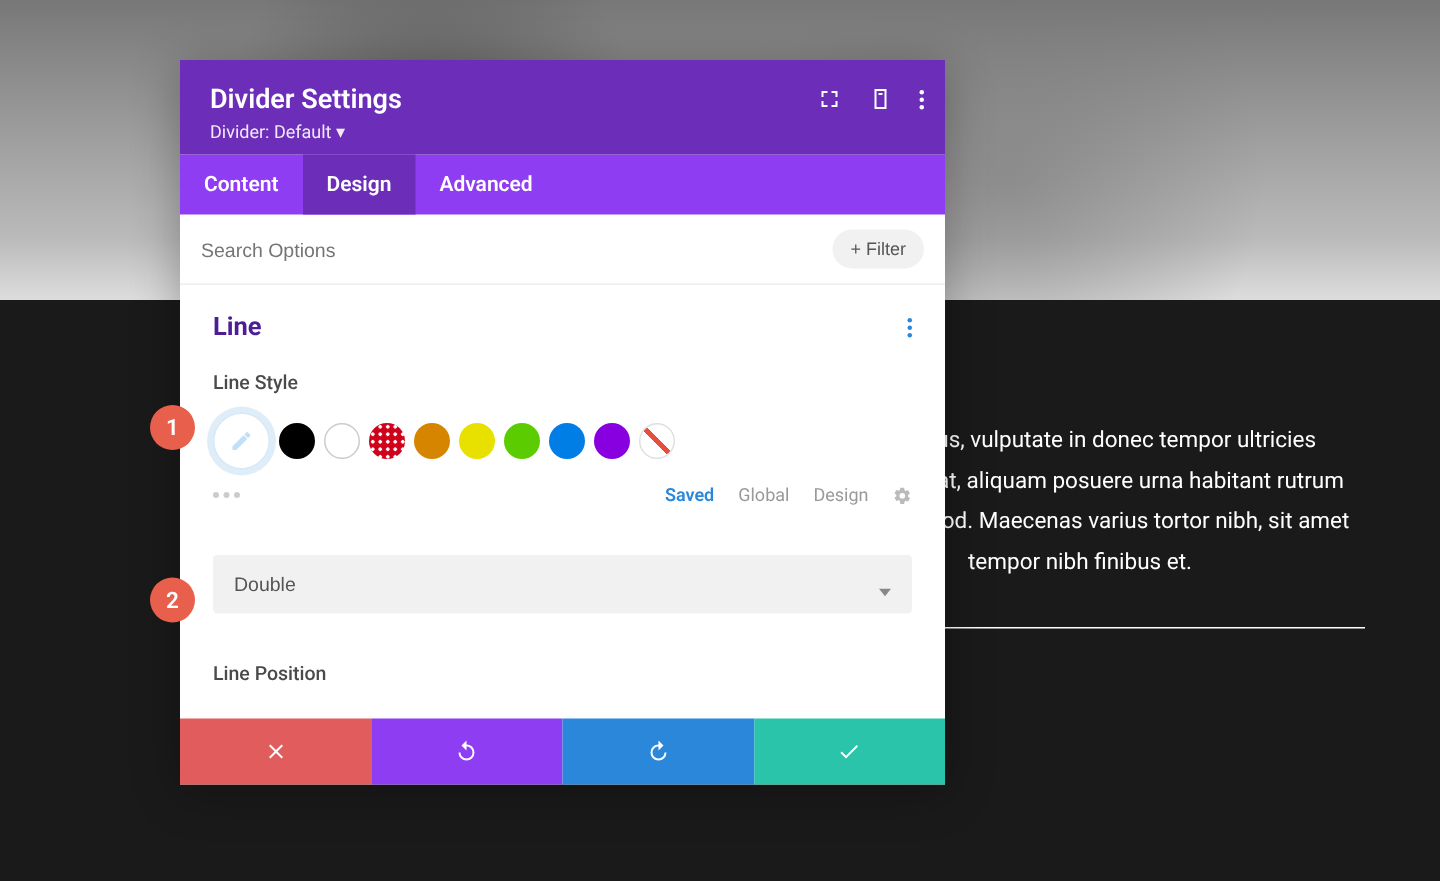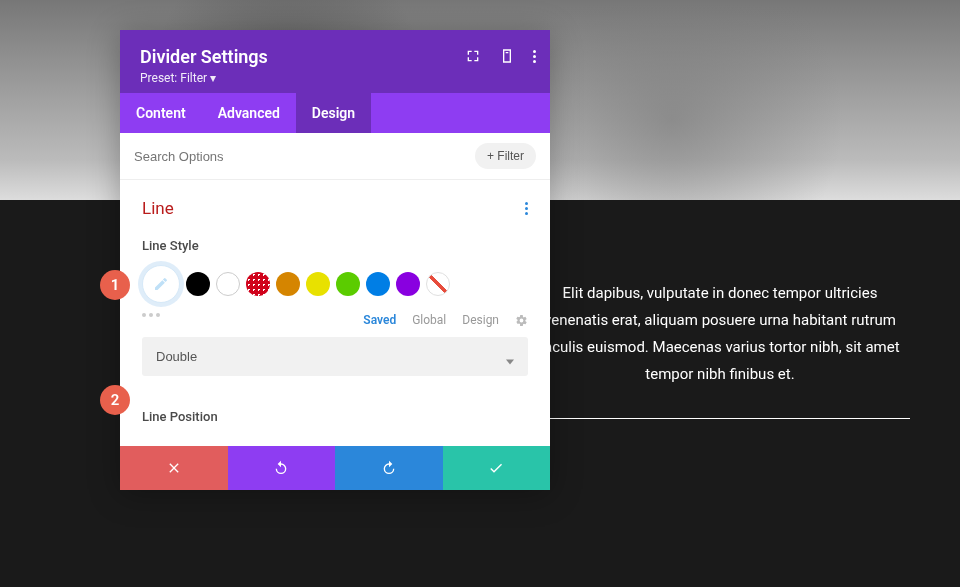--- a/index.html
+++ b/index.html
@@ -33,22 +33,22 @@
     font-size: 15px;
   }
   .right-content hr {
     margin-top: 30px;
     border: none;
     border-top: 1px solid #fff;
   }
   .panel {
     position: absolute;
     left: 120px;
-    top: 30px;
-    width: 430px;
+    top: 40px;
+    width: 510px;
     background: #fff;
     box-shadow: 0 4px 30px rgba(0,0,0,0.3);
     display: flex;
     flex-direction: column;
   }
   .panel-header {
     background: #6c2eb9;
     color: #fff;
     padding: 16px 20px 8px 20px;
     position: relative;
@@ -125,23 +125,23 @@
     flex: 1;
     overflow: auto;
   }
   .section-header {
     display: flex;
     justify-content: space-between;
     align-items: center;
     margin-bottom: 20px;
   }
   .section-title {
-    color: #b91c1c;
+    color: #4c1d95;
     font-size: 17px;
-    font-weight: 400;
+    font-weight: 700;
   }
   .section-menu {
     display:flex; flex-direction:column; gap:2px; cursor:pointer;
   }
   .section-menu span { width:3px; height:3px; background:#2b87da; border-radius:50%; }
   .field-label {
     font-size: 13px;
     color: #4a4a4a;
     margin-bottom: 12px;
     font-weight: 500;
@@ -165,22 +165,22 @@
     background: #fff;
     display:flex; align-items:center; justify-content:center;
   }
   .swatch.picker svg { width:16px; height:16px; fill:#bfe0f7; }
   .swatch.white { background:#fff; border:1px solid #ccc; }
   .swatch.none {
     background: #fff; border:1px solid #e0e0e0;
     background-image: linear-gradient(45deg, transparent 45%, #e74c3c 45%, #e74c3c 55%, transparent 55%);
   }
   .swatch-row2 {
-    display:flex; justify-content:space-between; 
-    font-size:12px; color:#999; margin-bottom:10px;
+    display:flex; justify-content:space-between; align-items:center;
+    font-size:12px; color:#999; margin-bottom:33px;
   }
   .swatch-row2 .dots3 { display:flex; gap:3px; }
   .swatch-row2 .dots3 span { width:4px; height:4px; background:#ccc; border-radius:50%; }
   .palette-tabs { display:flex; gap:16px; align-items:center; }
   .palette-tabs span { cursor:pointer; }
   .palette-tabs .active { color:#2b87da; font-weight:600; }
   .palette-tabs svg { width:13px; height:13px; fill:#bbb; cursor:pointer; }
   .select {
     width: 100%;
     background: #f1f1f1;
@@ -247,40 +247,40 @@
 
 <div class="right-content">
   <p>Elit dapibus, vulputate in donec tempor ultricies venenatis erat, aliquam posuere urna habitant rutrum iaculis euismod. Maecenas varius tortor nibh, sit amet tempor nibh finibus et.</p>
   <hr>
 </div>
 
 <div class="panel">
 
   <div class="panel-header">
     <div class="panel-title">Divider Settings</div>
-    <div class="panel-preset">Preset: Filter ▾</div>
+    <div class="panel-preset">Divider: Default ▾</div>
     <div class="panel-header-icons">
       <svg viewBox="0 0 24 24">
           <path d="M4 4h6v2H6v4H4V4zm10 0h6v6h-2V6h-4V4zM4 14h2v4h4v2H4v-6zm14 0h2v6h-6v-2h4v-4z"></path>
         </svg>
       <svg viewBox="0 0 24 24">
           <path d="M6 2h12v20H6V2zm2 2v16h8V4H8zm2 2h4v2h-4V6z"></path>
         </svg>
       <div class="dots-vertical">
           <span></span>
           <span></span>
           <span></span>
         </div>
     </div>
   </div>
 
   <div class="tabs">
     <div class="tab">Content</div>
+    <div class="tab active">Design</div>
     <div class="tab">Advanced</div>
-    <div class="tab active">Design</div>
   </div>
 
   <div class="search-row">
     <input class="search-input" placeholder="Search Options" style="">
     <button class="filter-btn">+ <span>Filter</span></button>
   </div>
 
   <div class="body">
     <div class="section-header">
       <div class="section-title">Line</div>

